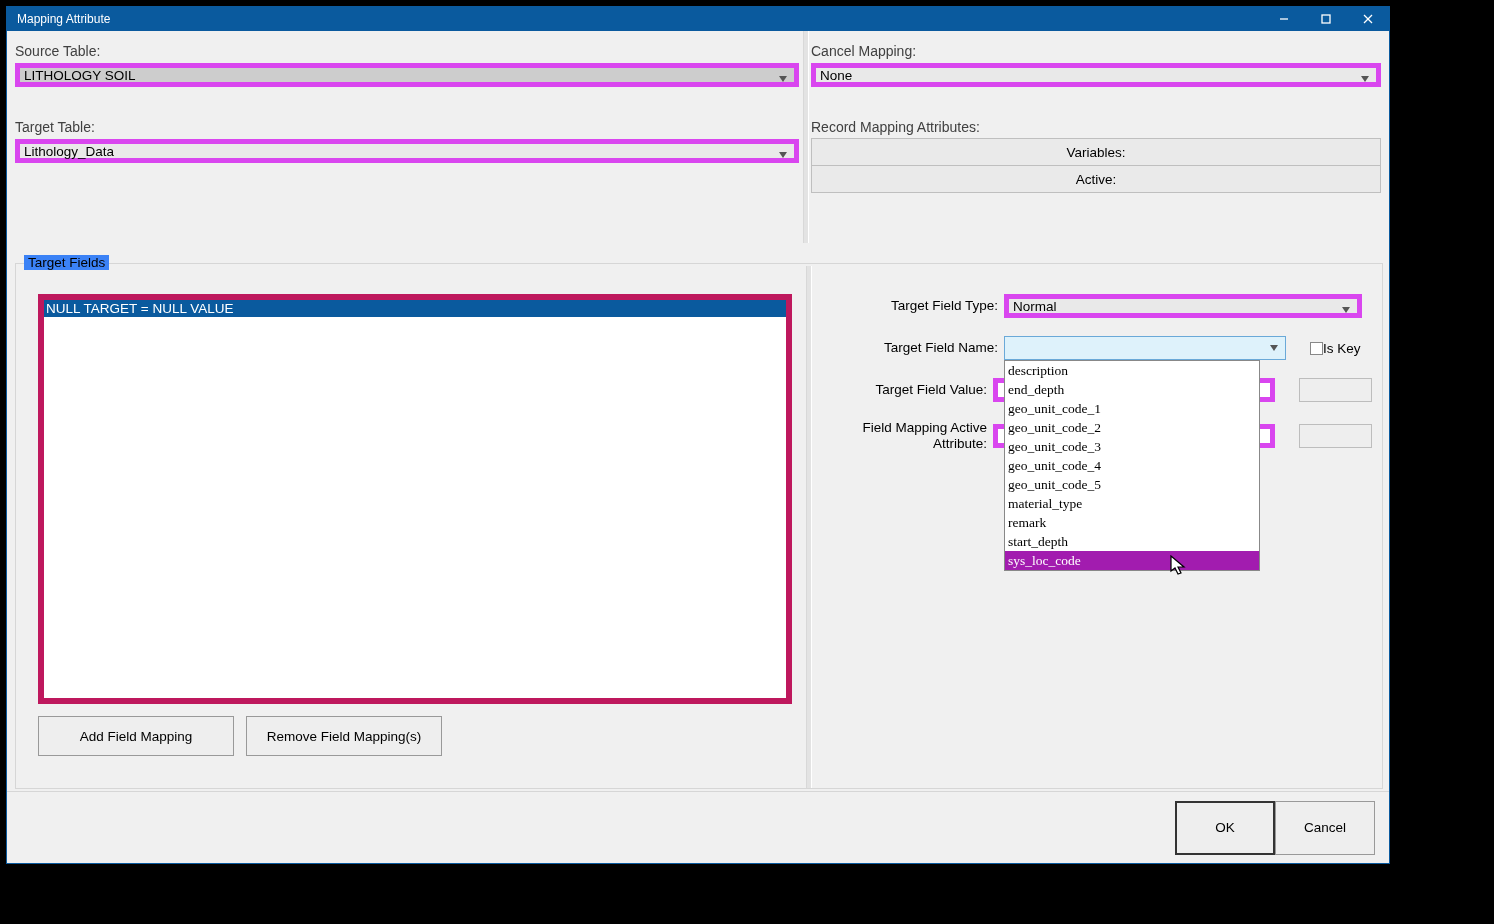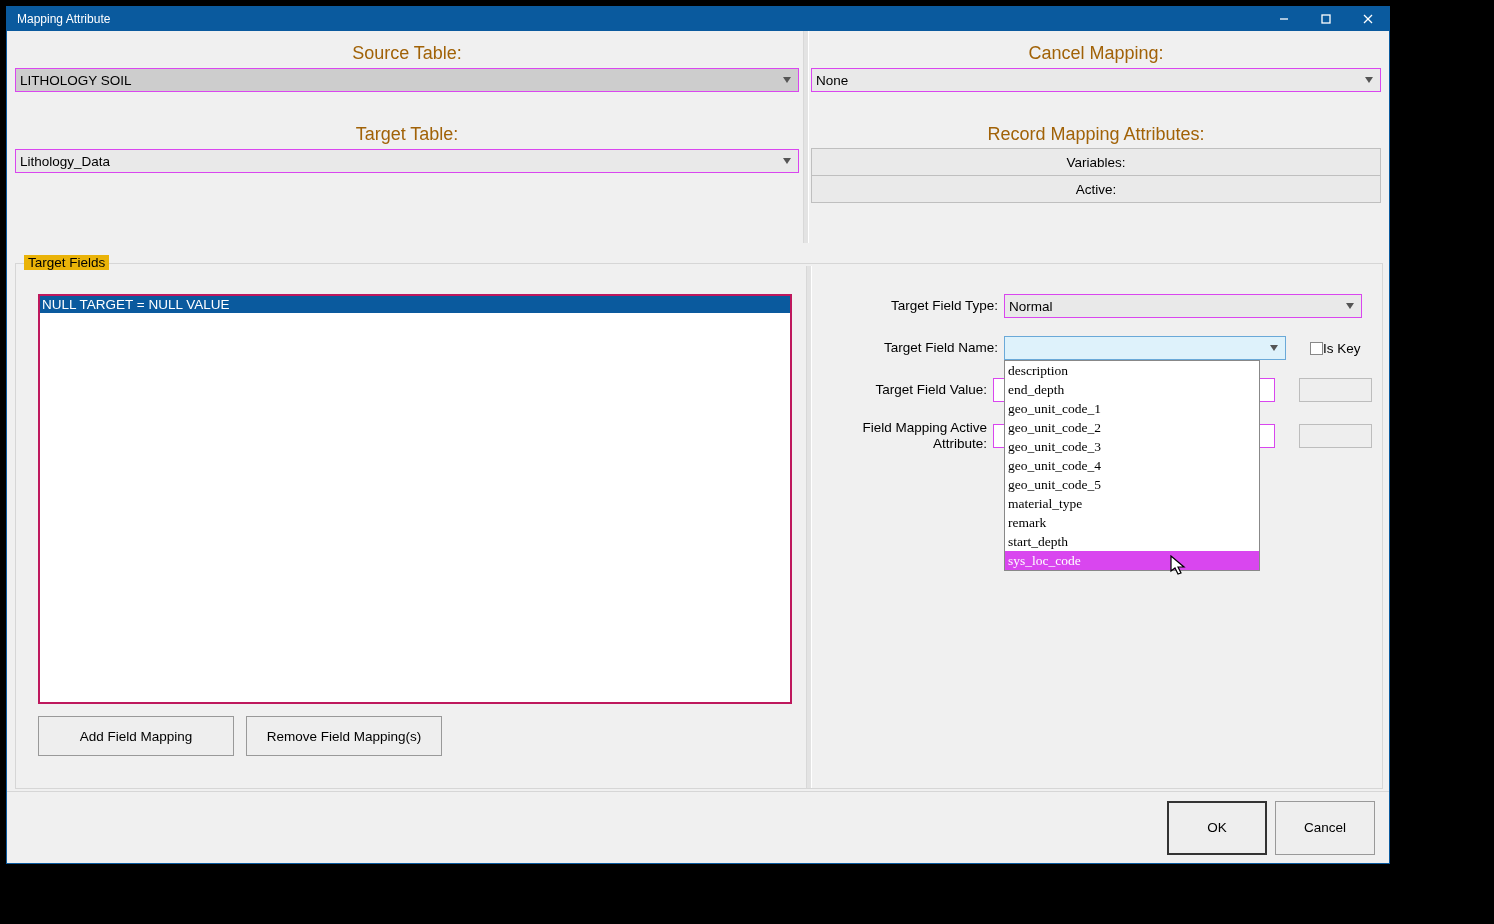--- a/index.html
+++ b/index.html
@@ -68,31 +68,30 @@
   .vsep-top {
     position: absolute;
     left: 796px; top: 0;
     width: 6px; height: 212px;
     background: #e3e3e3;
     border-left: 1px solid #d8d8d8;
     border-right: 1px solid #fff;
   }
 
   .lbl {
-    font-size: 18px;
-    color: #a16207;
+    font-size: 14px;
+    color: #404040;
     margin-bottom: 4px;
     display: block;
-    text-align: center;
   }
   .combo, .textbox {
     width: 100%;
     height: 24px;
     background: #e9e9e9;
-    border: 1px solid #d946ef;
+    border: 5px solid #d946ef;
     padding: 0 4px;
     font-size: 13.5px;
     position: relative;
     display: flex;
     align-items: center;
   }
   .combo.disabled {
     background: #cdcdcd;
     color: #000;
   }
@@ -119,35 +118,35 @@
     position: absolute;
     left: 8px;
     width: 1368px;
     top: 232px;
     height: 526px;
     border: 1px solid #d6d6d6;
   }
   .group-caption {
     position: absolute;
     top: -9px; left: 8px;
-    background: #eab308;
+    background: #3b82f6;
     padding: 0 4px;
     font-size: 13.5px;
   }
   .tf-left {
     position: absolute;
     left: 22px; top: 30px;
     width: 754px;
     height: 490px;
   }
   .tf-list {
     width: 100%;
     height: 410px;
     background: #fff;
-    border: 2px solid #be185d;
+    border: 6px solid #be185d;
     font-size: 13.5px;
   }
   .tf-list .item {
     padding: 1px 2px;
   }
   .tf-list .item.selected {
     background: #0a5a9e;
     color: #fff;
   }
   .tf-buttons {
@@ -223,42 +222,42 @@
     z-index: 100;
     font-family: Liberation Serif, serif;
   }
   .dropdown-list .opt {
     padding: 0 3px;
     height: 19px;
     line-height: 19px;
     font-size: 13.5px;
   }
   .dropdown-list .opt.hover {
-    background: #d946ef;
+    background: #a21caf;
     color: #fff;
   }
   .value-btn {
     width: 73px;
     height: 24px;
     background: #eee;
     border: 1px solid #bdbdbd;
   }
 
   .footer {
     position: absolute;
     left: 0; bottom: 0;
     width: 100%;
     height: 72px;
     background: #f0f0f0;
     border-top: 1px solid #d6d6d6;
     display: flex;
     align-items: center;
     justify-content: flex-end;
     padding-right: 14px;
-    gap: 8px;
+    gap: 0;
   }
   .footer .btn { width: 100px; height: 54px; }
   .footer .btn.primary { border: 2px solid #333; }
 
   .cursor {
     position: absolute;
     z-index: 500;
     pointer-events: none;
   }
 </style>

